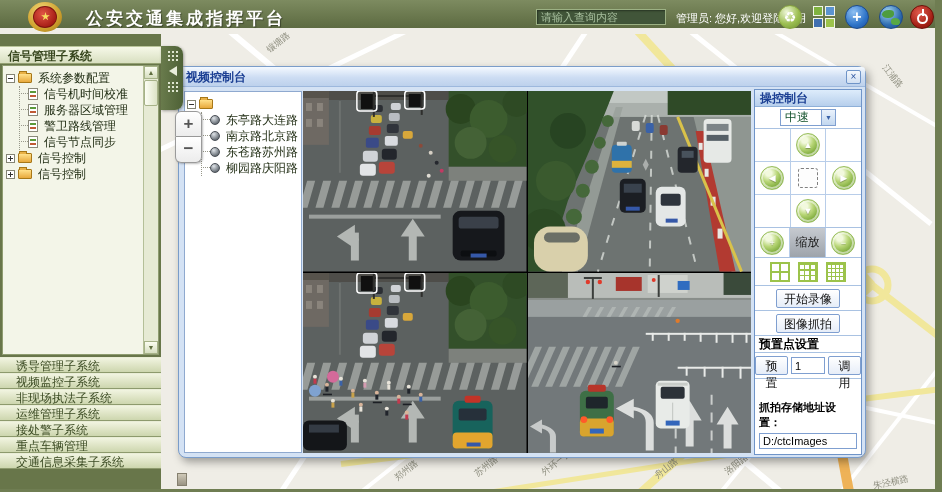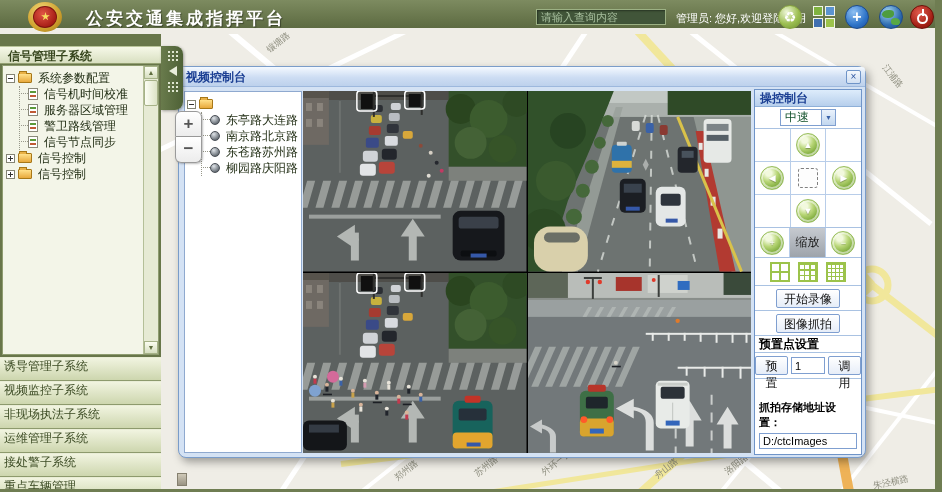--- a/index.html
+++ b/index.html
@@ -49,21 +49,21 @@
   .trow.child::before{content:"";width:7px;height:1px;border-top:1px dotted #98988a}
   .pg{width:10px;height:12px;background:#fff;border:1px solid #8a8a7a;position:relative;flex:0 0 10px}
   .pg::before{content:"";position:absolute;left:1px;top:2px;width:6px;height:2px;background:#5a9a3a}
   .pg::after{content:"";position:absolute;left:1px;top:6px;width:6px;height:2px;background:#c05a35}
   .vscroll{position:absolute;top:0;right:0;bottom:0;width:15px;background:#e6ead4;border-left:1px solid #b4bf98}
   .sb-btn{position:absolute;left:0;right:0;height:13px;background:linear-gradient(#fbfdf1,#d6dec0);border:1px solid #a6b288;font-size:7px;color:#5f6e3f;text-align:center;line-height:11px;cursor:pointer}
   .sb-btn.up{top:0}
   .sb-btn.down{bottom:0}
   .sb-thumb{position:absolute;left:0;right:0;top:14px;height:26px;background:linear-gradient(90deg,#fcfef4,#dce3c6);border:1px solid #a6b288;border-radius:2px;cursor:grab}
   .accordion{position:absolute;left:0;right:0;top:323px}
-  .accitem{height:24px;background:linear-gradient(#f1f4e0,#cdd6ae);border-top:1px solid #e9edd6;border-bottom:1px solid #8d9a6d;color:#3a4a22;font-size:12px;line-height:16px;padding-left:4px;cursor:pointer}
+  .accitem{height:16px;background:linear-gradient(#f1f4e0,#cdd6ae);border-top:1px solid #e9edd6;border-bottom:1px solid #8d9a6d;color:#3a4a22;font-size:12px;line-height:16px;padding-left:16px;cursor:pointer}
 
   
   .map{position:absolute;left:161px;top:34px;right:0;bottom:0;background:#efede6}
   .map svg.roads{position:absolute;inset:0}
   .mlabel{position:absolute;font-size:9px;color:#8d8d7e;white-space:nowrap}
   .handle{position:absolute;left:0;top:12px;width:22px;height:64px;background:linear-gradient(90deg,#697b4c,#4e6136);border-radius:0 8px 8px 0;z-index:40;box-shadow:1px 1px 3px rgba(0,0,0,.35);display:flex;flex-direction:column;align-items:center;cursor:pointer}
   .grip{width:11px;height:12px;margin-top:4px;background-image:radial-gradient(#dfe6d0 1px,transparent 1.3px);background-size:4px 4px}
   .handle .tri{width:0;height:0;border:5px solid transparent;border-right:8px solid #e9eedb;margin:4px 0 0 -4px}
   .handle .grip.bottom{margin-top:5px}
   .mapzoom{position:absolute;left:14px;top:77px;width:27px;z-index:45}

